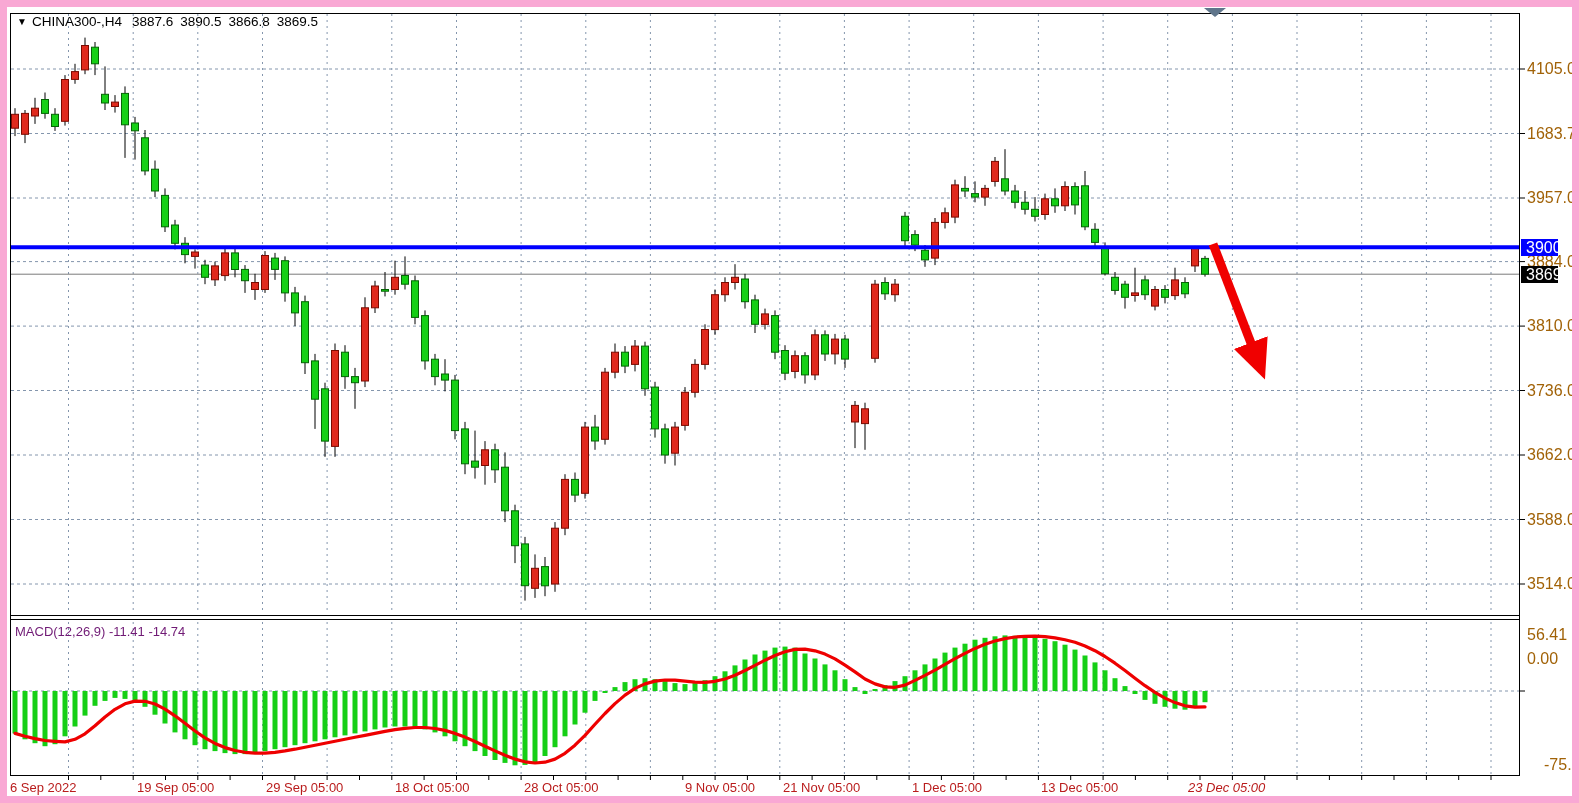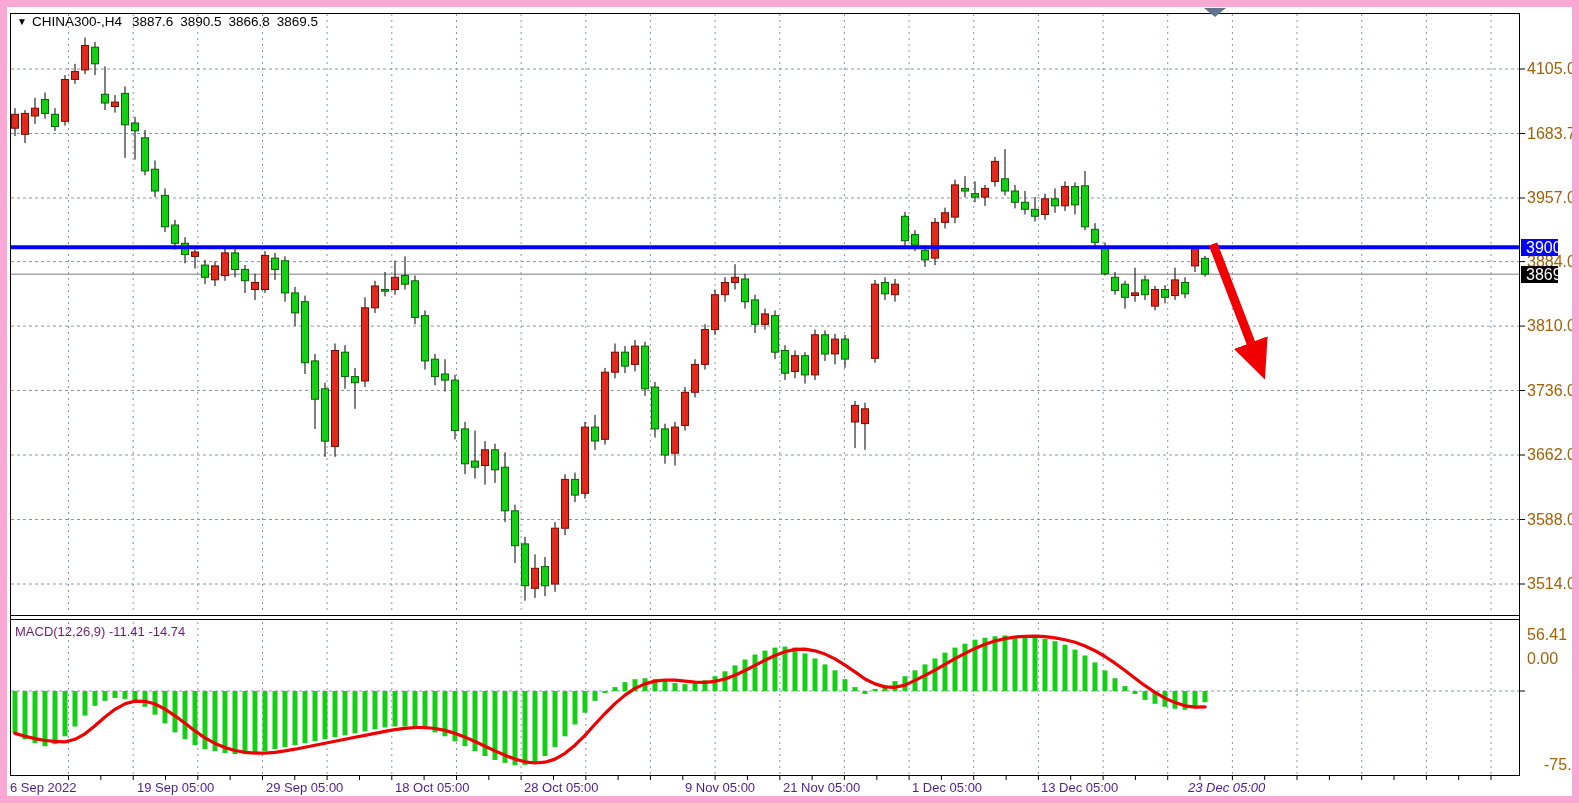--- a/index.html
+++ b/index.html
@@ -17,21 +17,21 @@
   .title-bar .num{margin-left:7px;}
   .title-bar .sym{margin-right:3px;}
   .macd-label{
     position:absolute;left:8px;top:617px;font-size:13px;color:#701a75;z-index:6;white-space:nowrap;
   }
   .axis-label{
     position:absolute;left:1520px;font-size:16px;color:#a16207;transform:translateY(-50%);
     white-space:nowrap;z-index:2;
   }
   .time-label{
-    position:absolute;top:773px;font-size:13px;color:#4c1d95;white-space:nowrap;z-index:2;
+    position:absolute;top:773px;font-size:13px;color:#b91c1c;white-space:nowrap;z-index:2;
   }
   .price-tag{
     position:absolute;left:1514px;width:37px;height:17px;line-height:17px;
     color:#fff;font-size:16px;padding-left:5px;box-sizing:border-box;z-index:5;
   }
   .scroll-marker{
     position:absolute;left:1197px;top:1px;width:0;height:0;z-index:7;
     border-left:11px solid transparent;border-right:11px solid transparent;
     border-top:9px solid #5f758b;
   }

